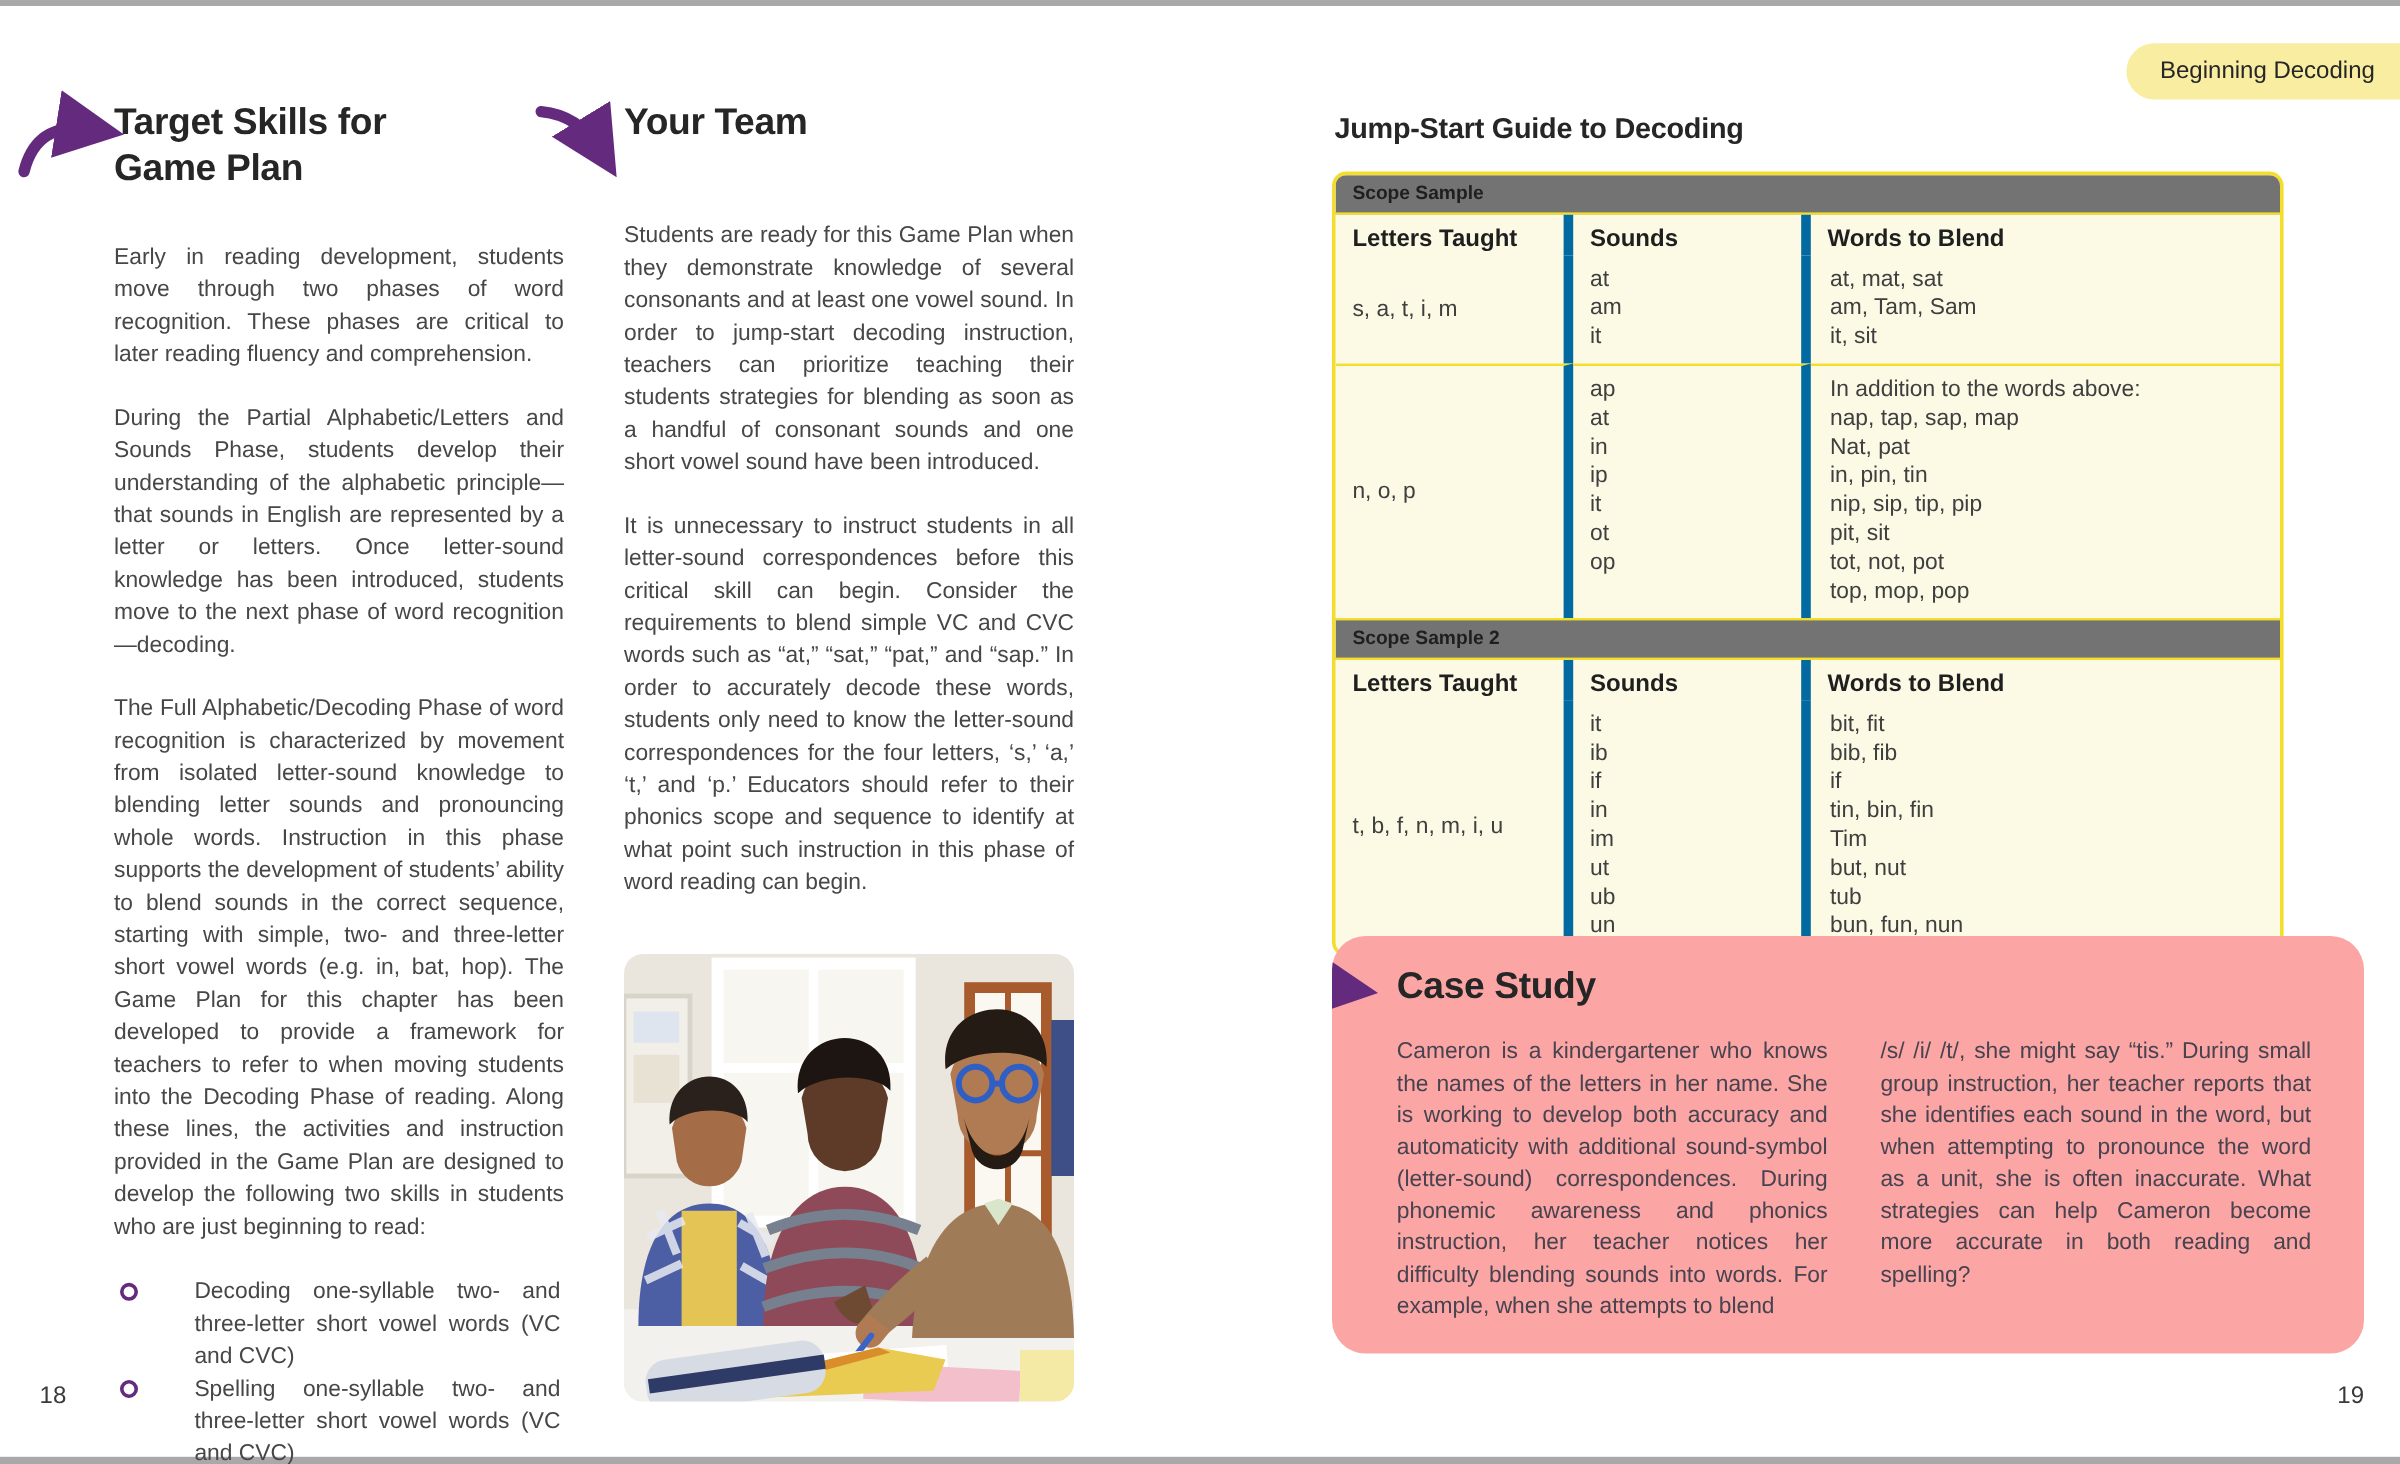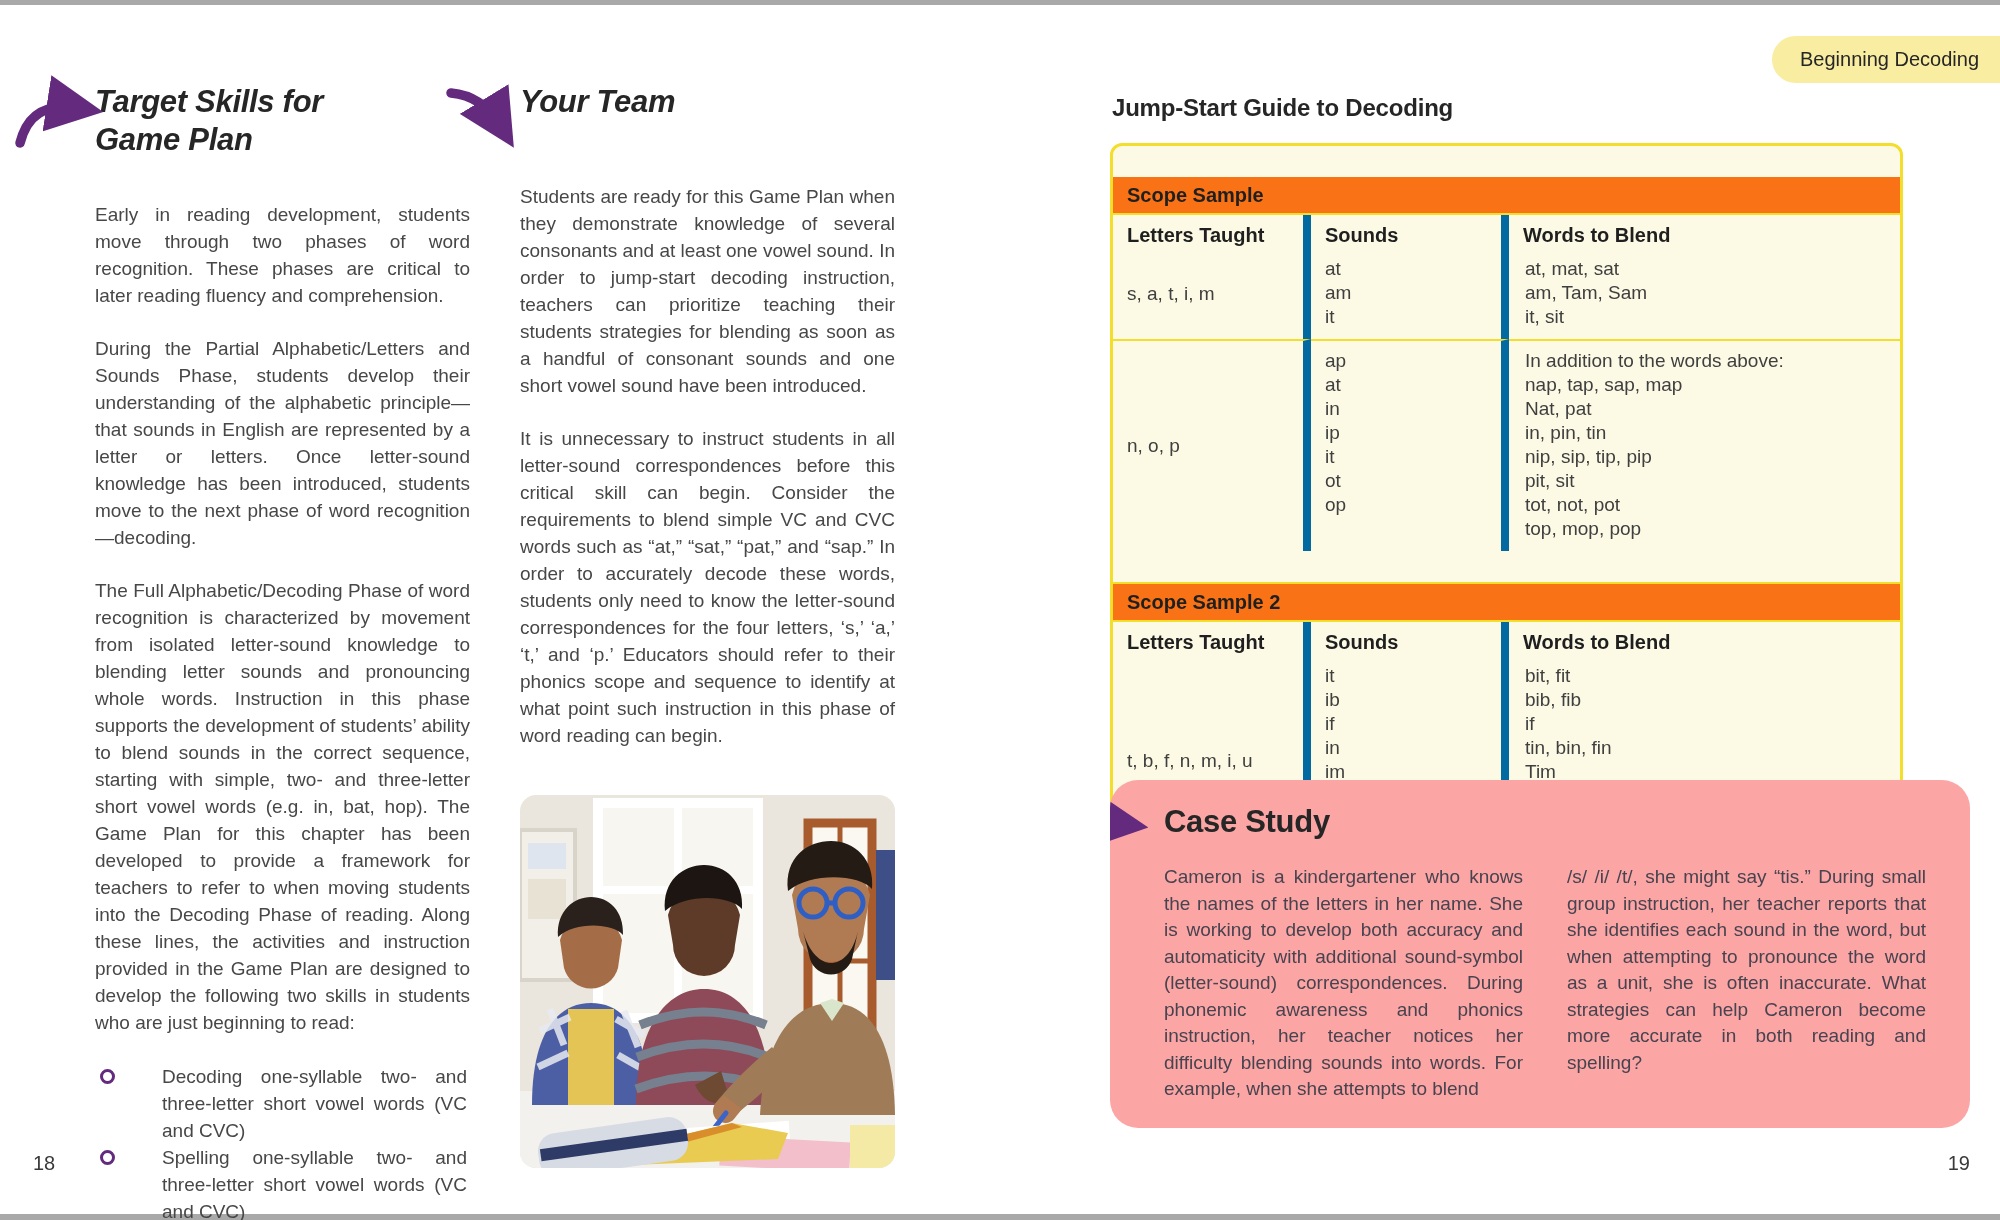--- a/index.html
+++ b/index.html
@@ -11,21 +11,21 @@
   .edge-top{top:0;}
   .edge-bottom{bottom:0;height:6px;}
 
   h1,h2,h3{margin:0;color:#262626;font-weight:700;letter-spacing:-0.3px;}
   p{margin:0;}
 
   
   .col{position:absolute;width:375px;}
   .col-1{left:95px;top:83px;}
   .col-2{left:520px;top:83px;}
-  .sec-head{font-size:31px;line-height:38px;position:relative;font-style:italic;}
+  .sec-head{font-size:31px;line-height:38px;position:relative;}
   .head-1{width:270px;min-height:76px;}
   .head-2{min-height:76px;display:flex;align-items:flex-start;}
   .arrow-svg{position:absolute;overflow:visible;}
   .arrow-1{left:-80px;top:8px;}
   .arrow-2{left:-75px;top:2px;}
   .body-text{font-size:19px;line-height:27px;text-align:justify;color:#474747;}
   .body-text + .body-text{margin-top:26px;}
   .col-1 .first-block{margin-top:42px;}
   .col-2 .first-block{margin-top:24px;}
 
@@ -46,22 +46,22 @@
     position:absolute;top:36px;right:0;height:47px;min-width:228px;box-sizing:border-box;
     background:#F9EDA1;border-radius:24px 0 0 24px;display:flex;align-items:center;
     padding:0 18px 0 28px;font-size:20px;color:#262626;
   }
   .guide-title{position:absolute;left:1112px;top:94px;font-size:24px;letter-spacing:-0.2px;}
 
   .tbl{
     position:absolute;left:1110px;top:143px;width:793px;box-sizing:border-box;
     border:3px solid #F2DE2B;border-radius:12px;overflow:hidden;background:#FCFAE5;
   }
-  .band{background:#f97316;font-weight:700;font-size:20px;color:#1f1f1f;
-    padding:7px 14px 6px 14px;border-bottom:2px solid #F2DE2B;margin-top:31px;}
+  .band{background:#737373;font-weight:700;font-size:16px;color:#1f1f1f;
+    padding:7px 14px 6px 14px;border-bottom:2px solid #F2DE2B;}
   .band-mid{border-top:2px solid #F2DE2B;}
   .tgrid{display:grid;grid-template-columns:198px 198px 1fr;background:#FCFAE5;}
   .cell{box-sizing:border-box;padding:8px 12px 10px 14px;font-size:19px;color:#3f3f3f;}
   .cell.vline{border-right:8px solid #0369a1;}
   .cell.hline{border-top:2px solid #F2DE2B;}
   .cell.hdr{font-weight:700;font-size:20px;color:#1f1f1f;padding-top:9px;padding-bottom:2px;}
   .cell.letters{display:flex;align-items:center;padding-top:0;padding-bottom:0;}
   .lines div{line-height:24px;}
   .cell.words{padding-right:16px;padding-left:16px;}
 

